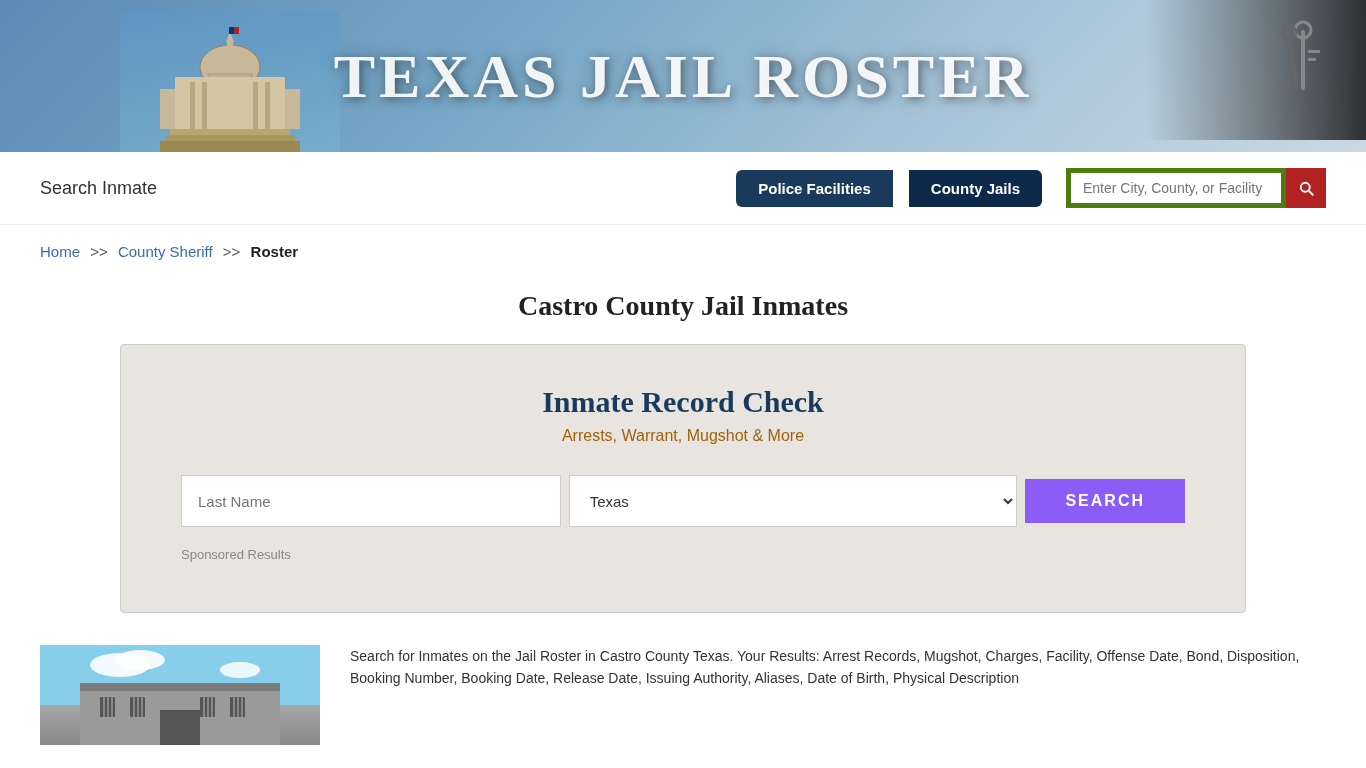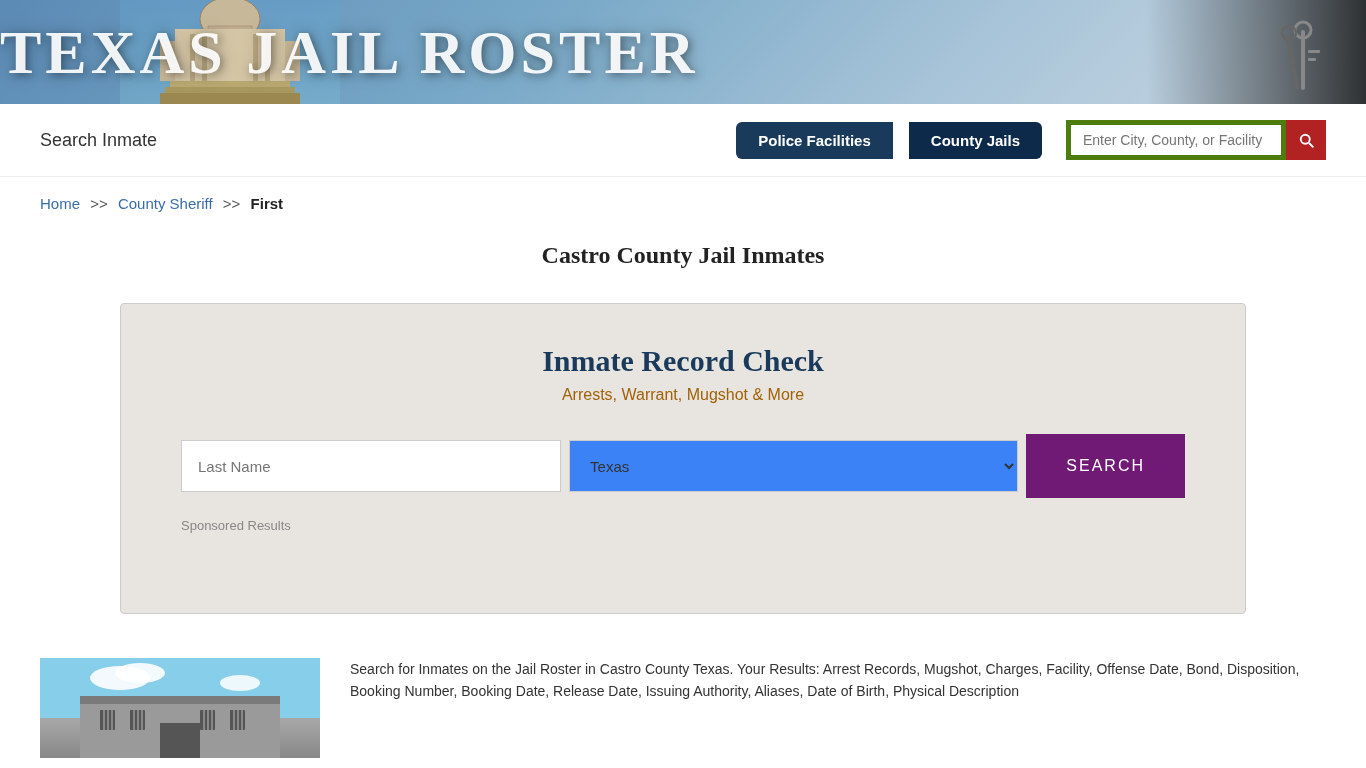--- a/index.html
+++ b/index.html
@@ -1,27 +1,27 @@
 <!DOCTYPE html>
 <html><head>
   <meta charset="utf-8">
   <style>
     * { margin: 0; padding: 0; box-sizing: border-box; }
     body { font-family: Arial, sans-serif; background: #fff; width: 1366px; min-height: 768px; overflow-x: hidden; }
 
     
     .banner {
       width: 100%;
-      height: 104px;
+      height: 152px;
       background: linear-gradient(135deg, #5b8ab5 0%, #7aaac8 40%, #a8c4d8 70%, #c9d8e3 100%);
       position: relative;
       overflow: hidden;
       display: flex;
       align-items: center;
-      justify-content: flex-start;
+      justify-content: center;
     }
     .banner-title {
       position: relative;
       z-index: 2;
       font-size: 62px;
       font-family: 'Georgia', serif;
       letter-spacing: 4px;
       color: rgba(255,255,255,0.92);
       text-shadow: 2px 2px 8px rgba(0,0,0,0.4), 0 0 20px rgba(0,0,0,0.2);
       font-weight: bold;
@@ -110,33 +110,33 @@
     }
     .breadcrumb-sep { color: #555; margin: 0 6px; }
     .breadcrumb-current { font-weight: bold; color: #222; }
 
     
     .page-title-wrap {
       text-align: center;
       padding: 20px 0 10px 0;
     }
     .page-title {
-      font-size: 24px;
+      font-size: 28px;
       font-weight: bold;
       color: #222;
       font-family: Georgia, serif;
     }
 
     
     .record-check-section {
-      margin: 24px 120px;
+      margin: 12px 120px;
       background: #e8e4e0;
       border: 1px solid #ccc;
       border-radius: 4px;
-      padding: 40px 60px 80px 60px;
+      padding: 40px 60px 50px 60px;
     }
     .record-check-title {
       text-align: center;
       font-size: 30px;
       font-weight: bold;
       color: #1a3a5c;
       margin-bottom: 8px;
       font-family: Georgia, serif;
     }
     .record-check-subtitle {
@@ -163,31 +163,31 @@
     }
     .form-select {
       flex: 1.2;
       padding: 14px 16px;
       font-size: 15px;
       border: 1px solid #ccc;
       color: #333;
       height: 52px;
       outline: none;
       margin-right: 8px;
-      background: #3b82f6;
+      background: #ffffff;
       cursor: pointer;
     }
     .search-btn-large {
-      background: #701a75;
+      background: #8b5cf6;
       color: #fff;
       border: none;
       padding: 0 40px;
-      height: 64px;
+      height: 44px;
       font-size: 16px;
-      font-weight: normal;
+      font-weight: bold;
       letter-spacing: 2px;
       cursor: pointer;
       white-space: nowrap;
     }
     .sponsored-results {
       font-size: 13px;
       color: #888;
       margin-top: 20px;
     }
 
@@ -279,21 +279,21 @@
       </button>
     </div>
   </div>
 </div>
 
 <div class="breadcrumb">
   <a href="#">Home</a>
   <span class="breadcrumb-sep">&gt;&gt;</span>
   <a href="#">County Sheriff</a>
   <span class="breadcrumb-sep">&gt;&gt;</span>
-  <span class="breadcrumb-current">First</span>
+  <span class="breadcrumb-current">Roster</span>
 </div>
 
 <div class="page-title-wrap">
   <h1 class="page-title">Castro County Jail Inmates</h1>
 </div>
 
 <div class="record-check-section">
   <div class="record-check-title">Inmate Record Check</div>
   <div class="record-check-subtitle">Arrests, Warrant, Mugshot &amp; More</div>
 

